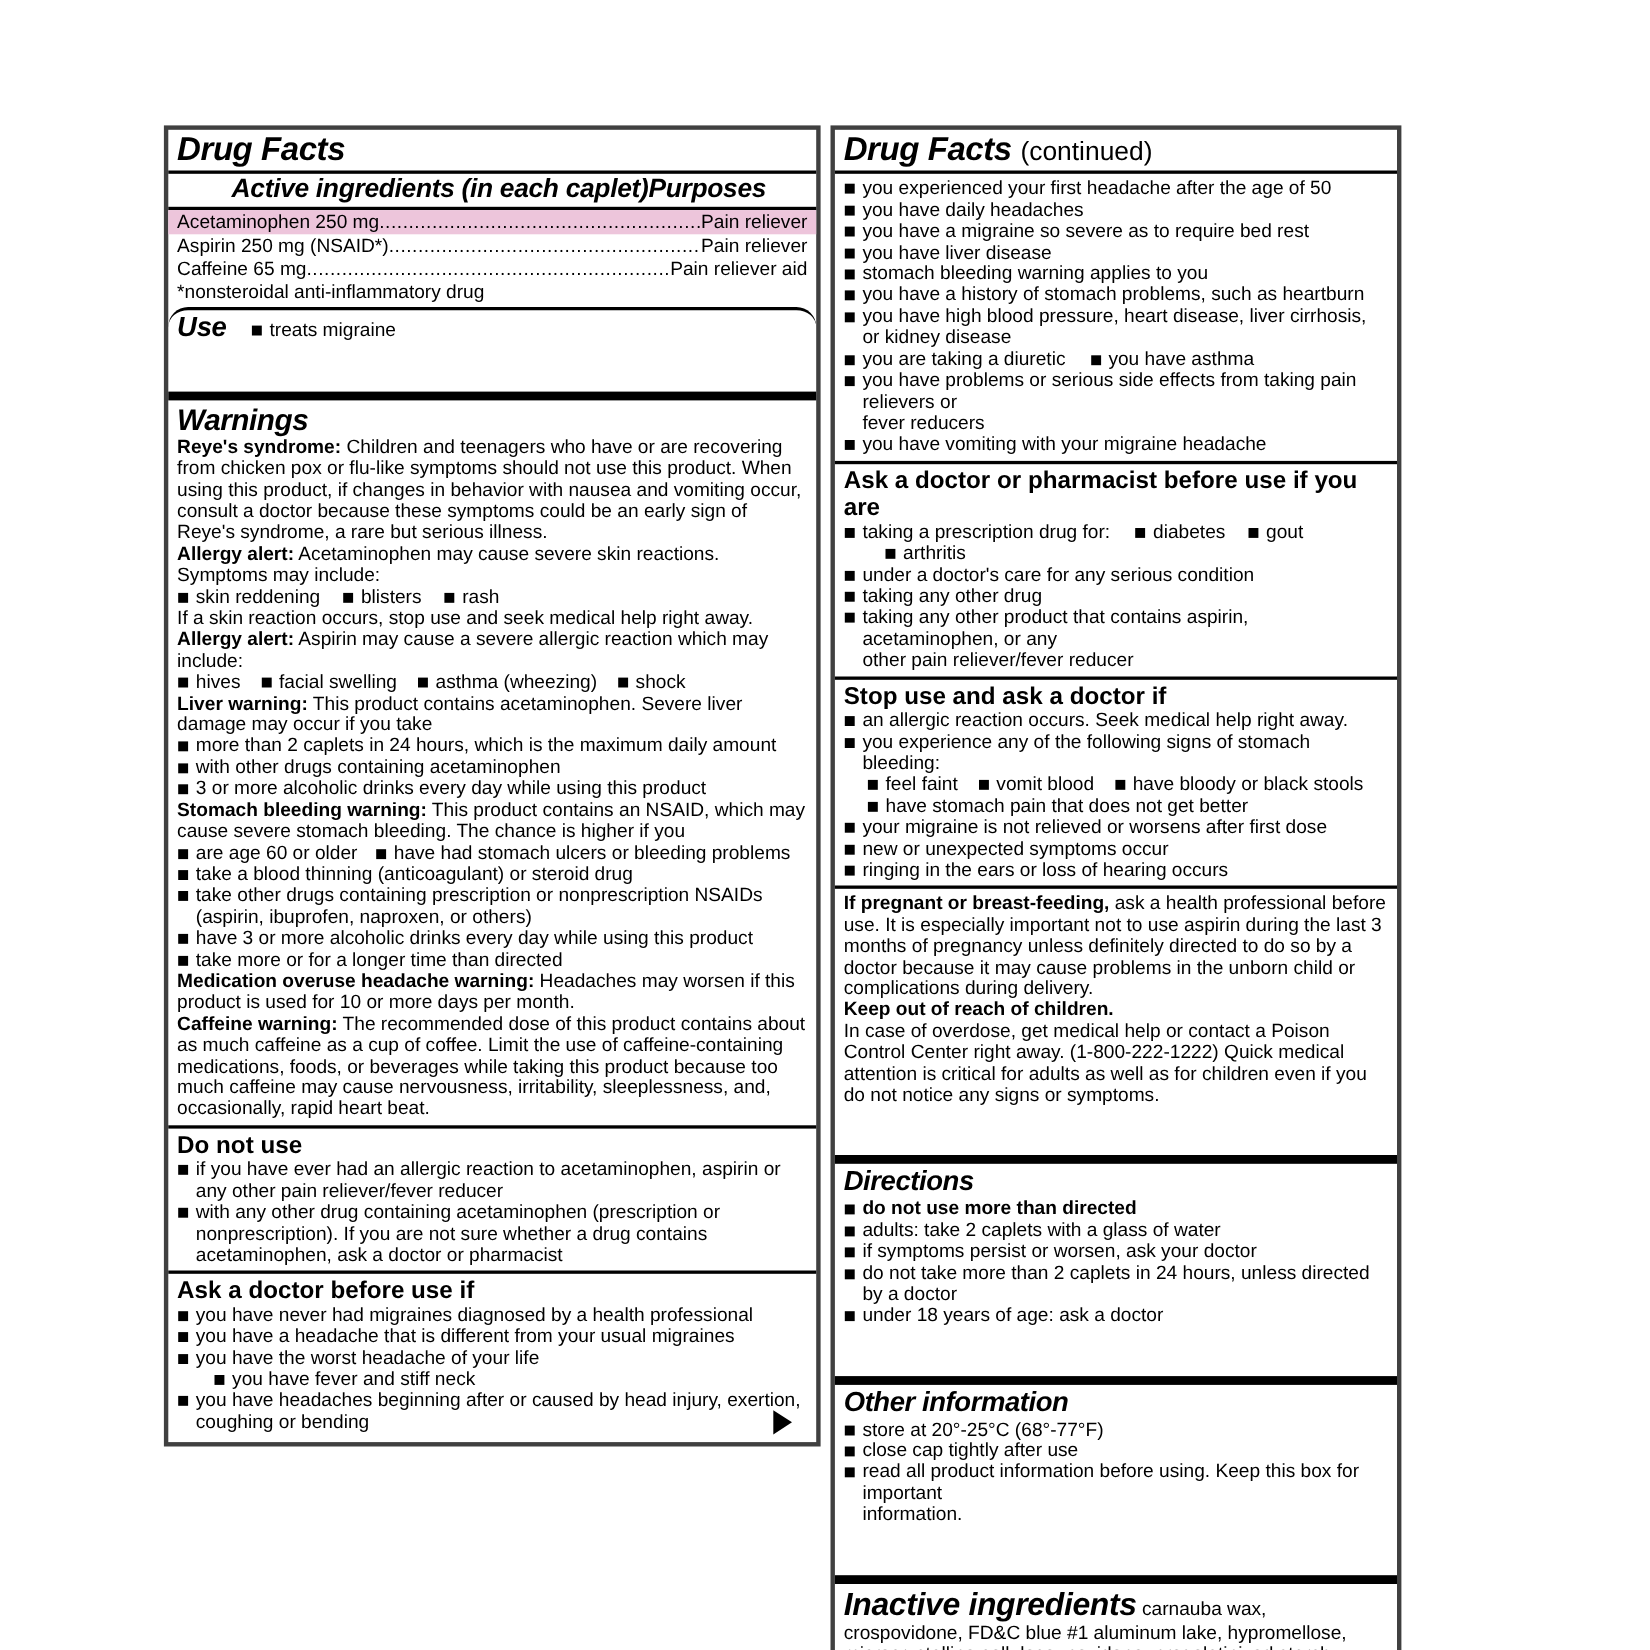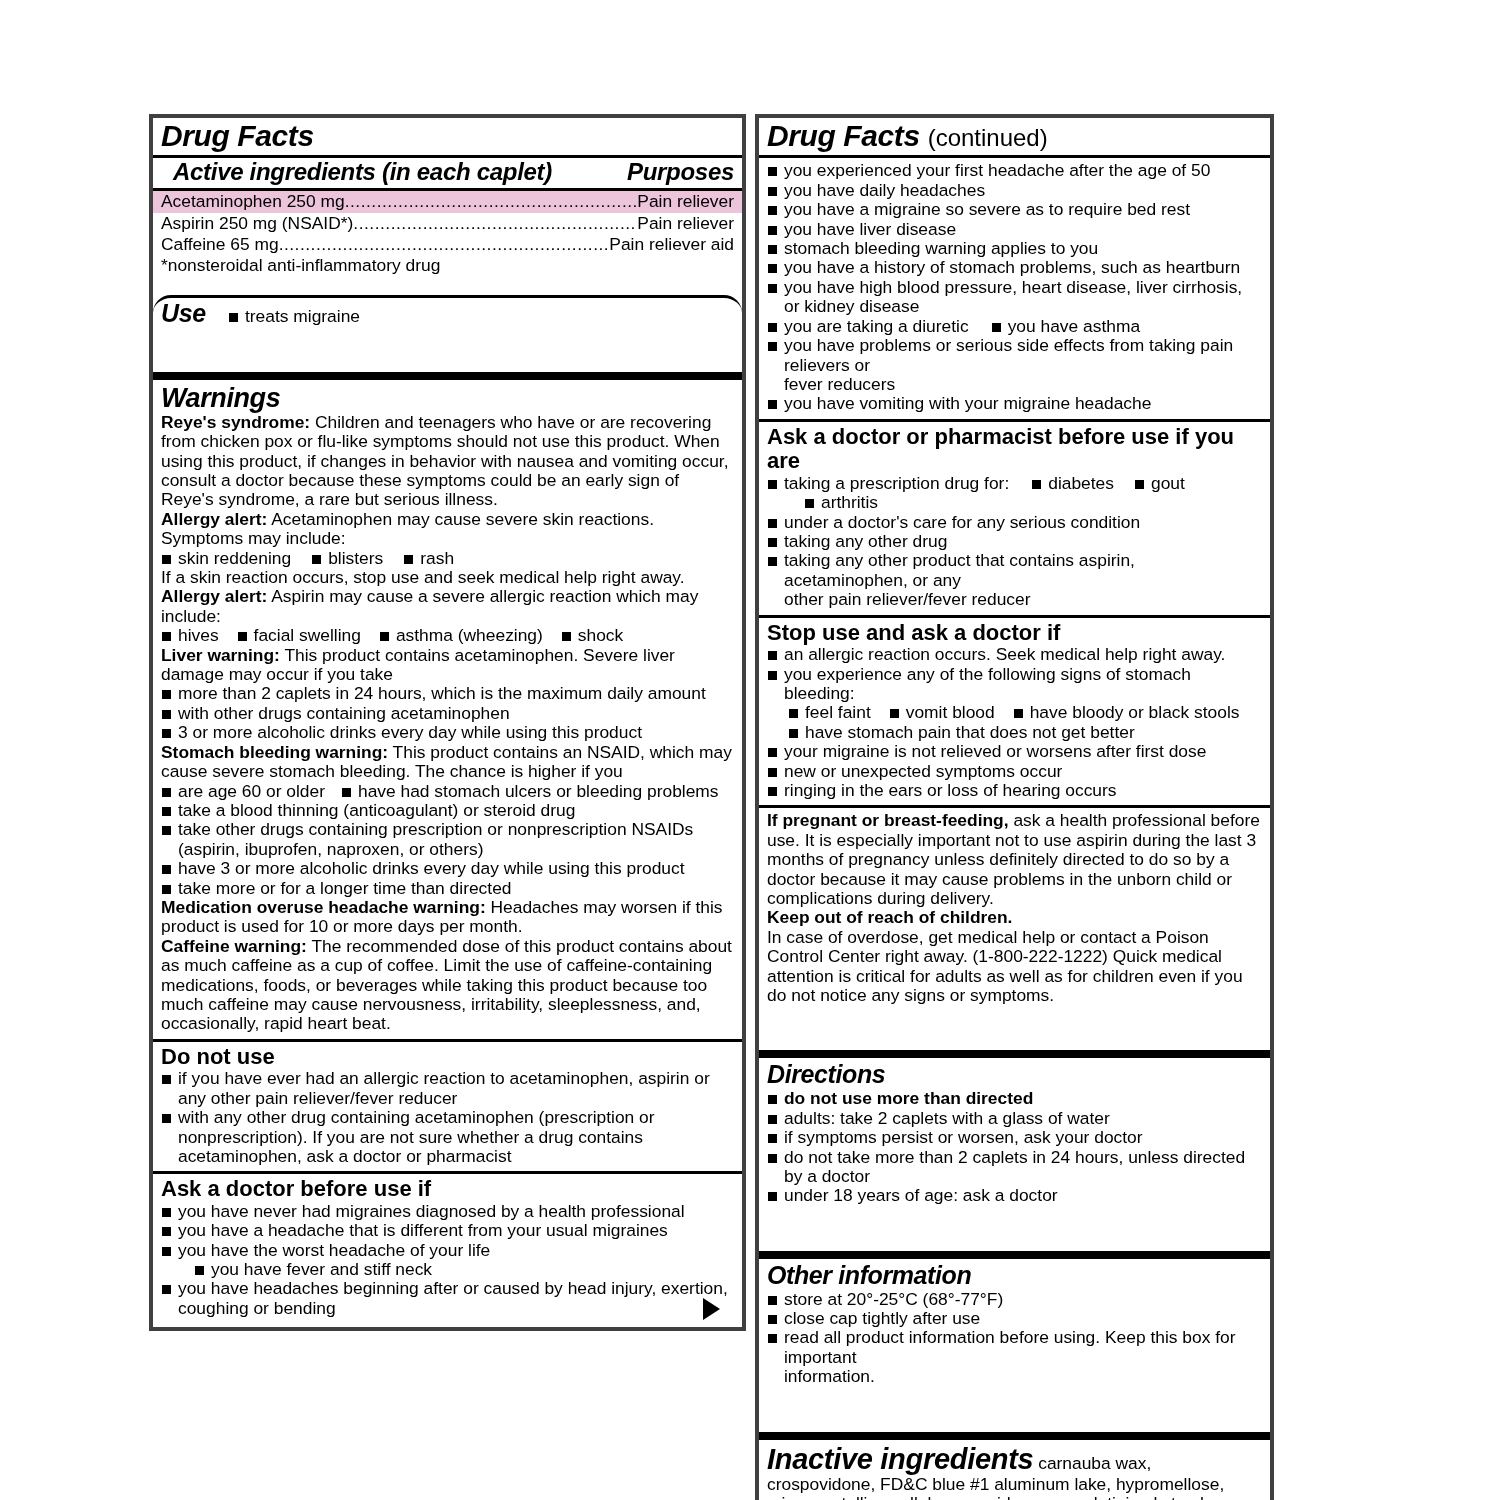--- a/index.html
+++ b/index.html
@@ -57,21 +57,21 @@
   .title-dfacts .cont {
     font-style: normal;
     font-weight: normal;
     font-size: 24px;
     letter-spacing: 0;
   }
   .rule-thin { border-top: 3px solid #000; margin: 0; height: 0; }
 
   .ai-head {
     display: flex;
-    justify-content: space-between;
+    justify-content: center;
     align-items: baseline;
     font-size: 24px;
     font-weight: bold;
     font-style: italic;
     padding: 1px 8px 2px 20px;
     letter-spacing: -0.3px;
   }
   .ai-row {
     display: flex;
     align-items: baseline;
@@ -79,21 +79,21 @@
     white-space: nowrap;
     overflow: hidden;
   }
   .ai-row.hl { background: #edc5db; }
   .ai-leader {
     flex: 1 1 auto;
     overflow: hidden;
     white-space: nowrap;
     letter-spacing: 0.5px;
   }
-  .ai-foot { padding: 1px 8px 19px 8px; }
+  .ai-foot { padding: 1px 8px 3px 8px; }
 
   .use-row {
     display: flex;
     align-items: baseline;
     gap: 22px;
     padding: 2px 8px 4px 8px;
     border-radius: 18px;
   }
   .use-title {
     font-size: 25px;

